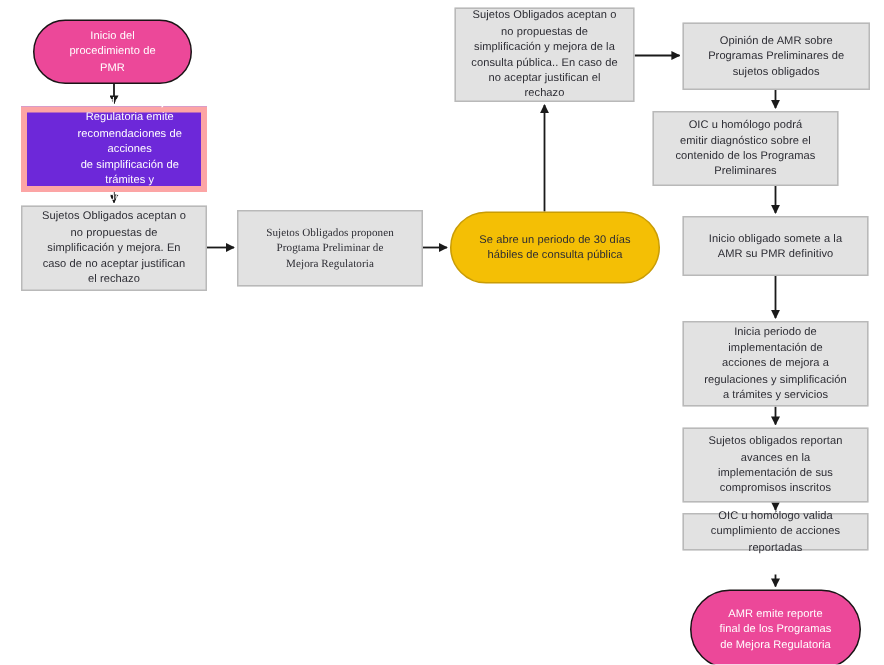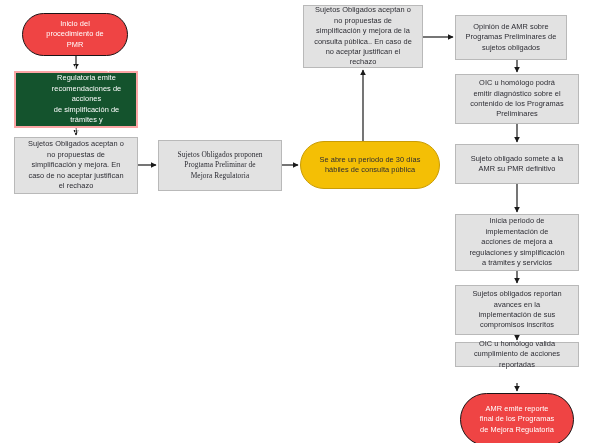--- a/index.html
+++ b/index.html
@@ -37,27 +37,27 @@
     letter-spacing: 0.05px;
     padding: 2px 4px;
     z-index: 2;
   }
   .node-process {
     background: #e2e2e2;
     border: 1px solid #b9b9b9;
     color: #2c2c33;
   }
   .node-emphasis {
-    background: #14532d;
-    border: 2px solid #fca5a5;
+    background: #6d28d9;
+    border: 4px solid #fca5a5;
     color: #ffffff;
     padding-left: 25px;
   }
   .node-terminator {
-    background: #ef4444;
+    background: #ec4899;
     border: 1px solid #1a1416;
     border-radius: 999px;
     color: #ffffff;
   }
   .node-decision {
     background: #f4bf05;
     border: 1px solid #c99c05;
     border-radius: 999px;
     color: #2c2c33;
   }
@@ -123,33 +123,33 @@
 hábiles de consulta pública</span>
       </div>
       <div class="node node-process" style="left: 303px; top: 5px; width: 120px; height: 63px;">
         <span class="node-text">Sujetos Obligados aceptan o
 no propuestas de
 simplificación y mejora de la
 consulta pública.. En caso de
 no aceptar justifican el
 rechazo</span>
       </div>
-      <div class="node node-process" style="left: 455px; top: 15px; width: 112px; height: 45px;">
+      <div class="node node-process" style="left: 455px; top: 15px; width: 125px; height: 45px;">
         <span class="node-text">Opinión de AMR sobre
 Programas Preliminares  de
 sujetos obligados</span>
       </div>
-      <div class="node node-process" style="left: 455px; top: 74px; width: 124px; height: 50px;">
+      <div class="node node-process" style="left: 435px; top: 74px; width: 124px; height: 50px;">
         <span class="node-text">OIC u homólogo podrá
 emitir diagnóstico sobre el
 contenido de los Programas
 Preliminares</span>
       </div>
       <div class="node node-process" style="left: 455px; top: 144px; width: 124px; height: 40px;">
-        <span class="node-text">Sujeto obligado somete a la
+        <span class="node-text">Inicio obligado somete a la
 AMR su PMR definitivo</span>
       </div>
       <div class="node node-process" style="left: 455px; top: 214px; width: 124px; height: 57px;">
         <span class="node-text">Inicia  periodo de
 implementación de
 acciones de mejora a
 regulaciones y simplificación
 a trámites y servicios</span>
       </div>
       <div class="node node-process" style="left: 455px; top: 285px; width: 124px; height: 50px;">

